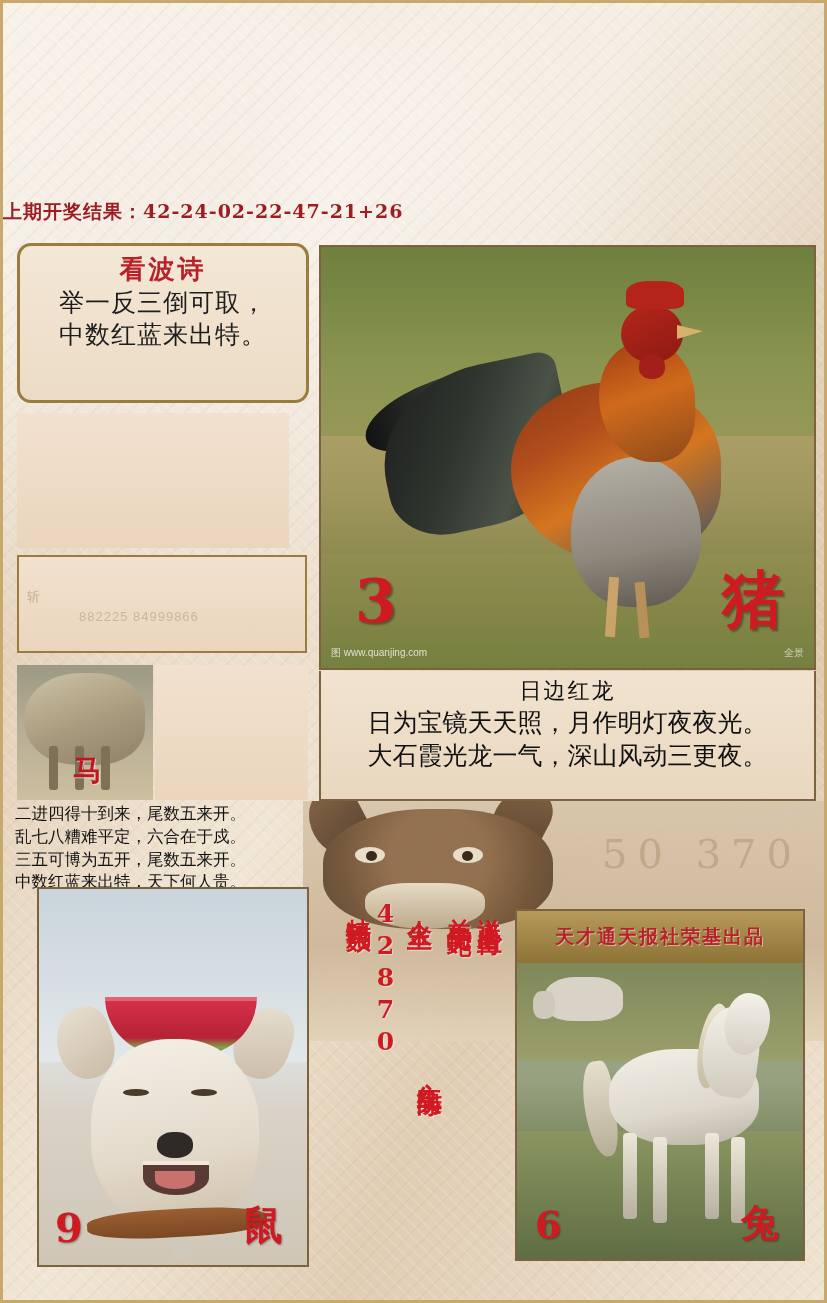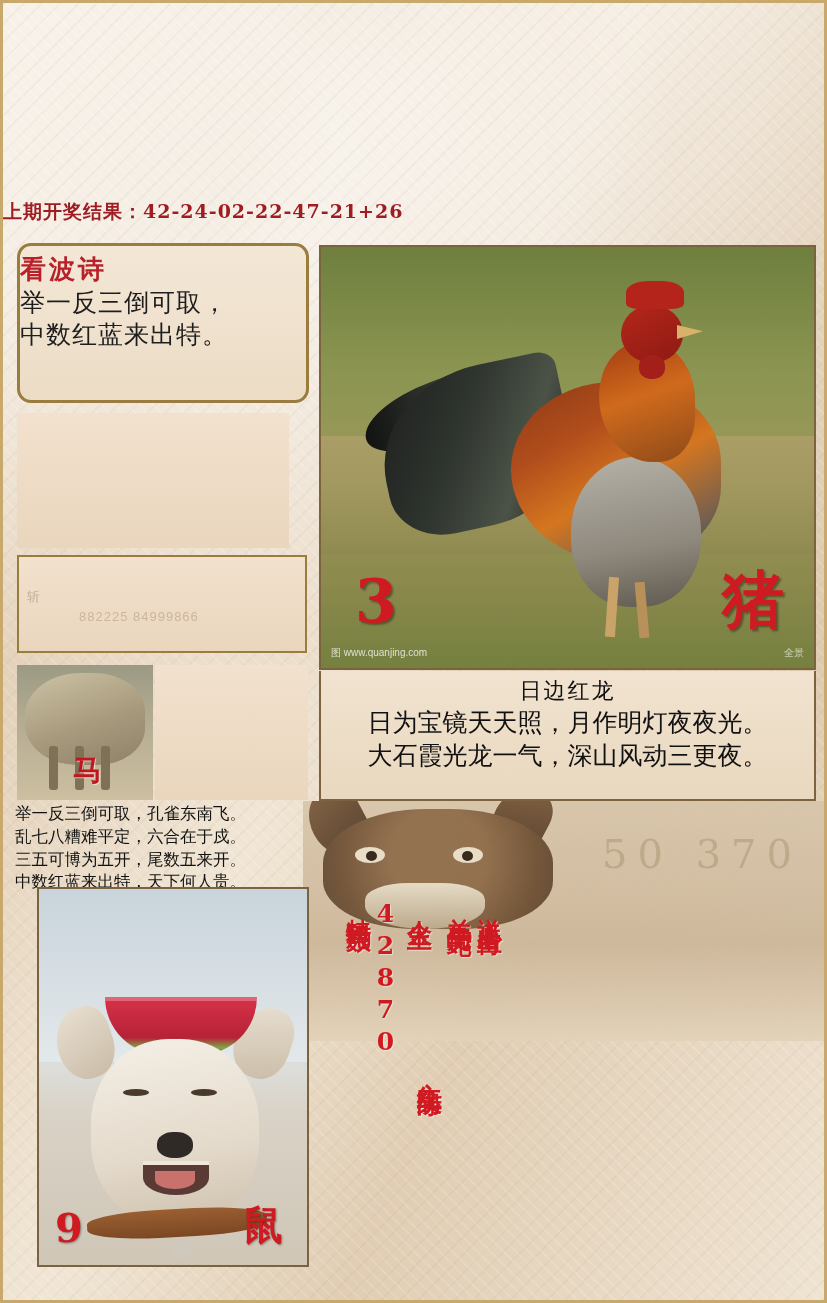--- a/index.html
+++ b/index.html
@@ -132,20 +132,21 @@
 
   
   .poem-box {
     position: absolute;
     left: 14px; top: 240px;
     width: 292px; height: 160px;
     border: 3px solid #9a7c3f;
     border-radius: 14px;
     background: linear-gradient(180deg,#f3e7d6 0%, #ecdcc5 100%);
     box-sizing: border-box;
+    text-align: center;
     padding-top: 6px;
   }
   .poem-title {
     font-family: "DejaVu Serif", serif;
     font-size: 26px;
     font-weight: bold;
     color: #b8212a;
     letter-spacing: 3px;
   }
   .poem-line {
@@ -714,21 +715,21 @@
     <div class="face"></div>
     <div class="eye l"></div>
     <div class="eye r"></div>
     <div class="pupil l"></div>
     <div class="pupil r"></div>
     <div class="mouth"></div>
     <div class="ghost-num">50  370</div>
   </div>
 
   <div class="quad-text">
-    <div>举一反三倒可取，孔雀东南飞。</div>
+    <div>二进四得十到来，尾数五来开。</div>
     <div>乱七八糟难平定，六合在于戍。</div>
     <div>三五可博为五开，尾数五来开。</div>
     <div>中数红蓝来出特，天下何人贵。</div>
   </div>
 
   <div class="dog">
     <div class="sky"></div>
     <div class="ear l"></div>
     <div class="ear r"></div>
     <div class="melon"></div>
@@ -744,14 +745,33 @@
     <div class="dog-zodiac">鼠</div>
   </div>
 
   <div class="vcol v3">特码尾数</div>
   <div class="vcol v2">42870</div>
   <div class="vcol v1">火金土</div>
   <div class="vcol v5">羊牛虎马蛇</div>
   <div class="vcol v4">送必出主肖：</div>
   <div class="vcol" style="left:410px; top:1060px; font-size:25px;">主红防绿</div>
 
+  <div class="horse">
+    <div class="banner">
+      <span>天才通天报社荣基出品</span>
+    </div>
+    <div class="water"></div>
+    <div class="far-horse"></div>
+    <div class="far-horse2"></div>
+    <div class="tail"></div>
+    <div class="body"></div>
+    <div class="leg a"></div>
+    <div class="leg b"></div>
+    <div class="leg c"></div>
+    <div class="leg d"></div>
+    <div class="mane"></div>
+    <div class="neck"></div>
+    <div class="head"></div>
+    <div class="horse-num">6</div>
+    <div class="horse-zodiac">兔</div>
+  </div>
 
 </div>
 
 </body></html>

